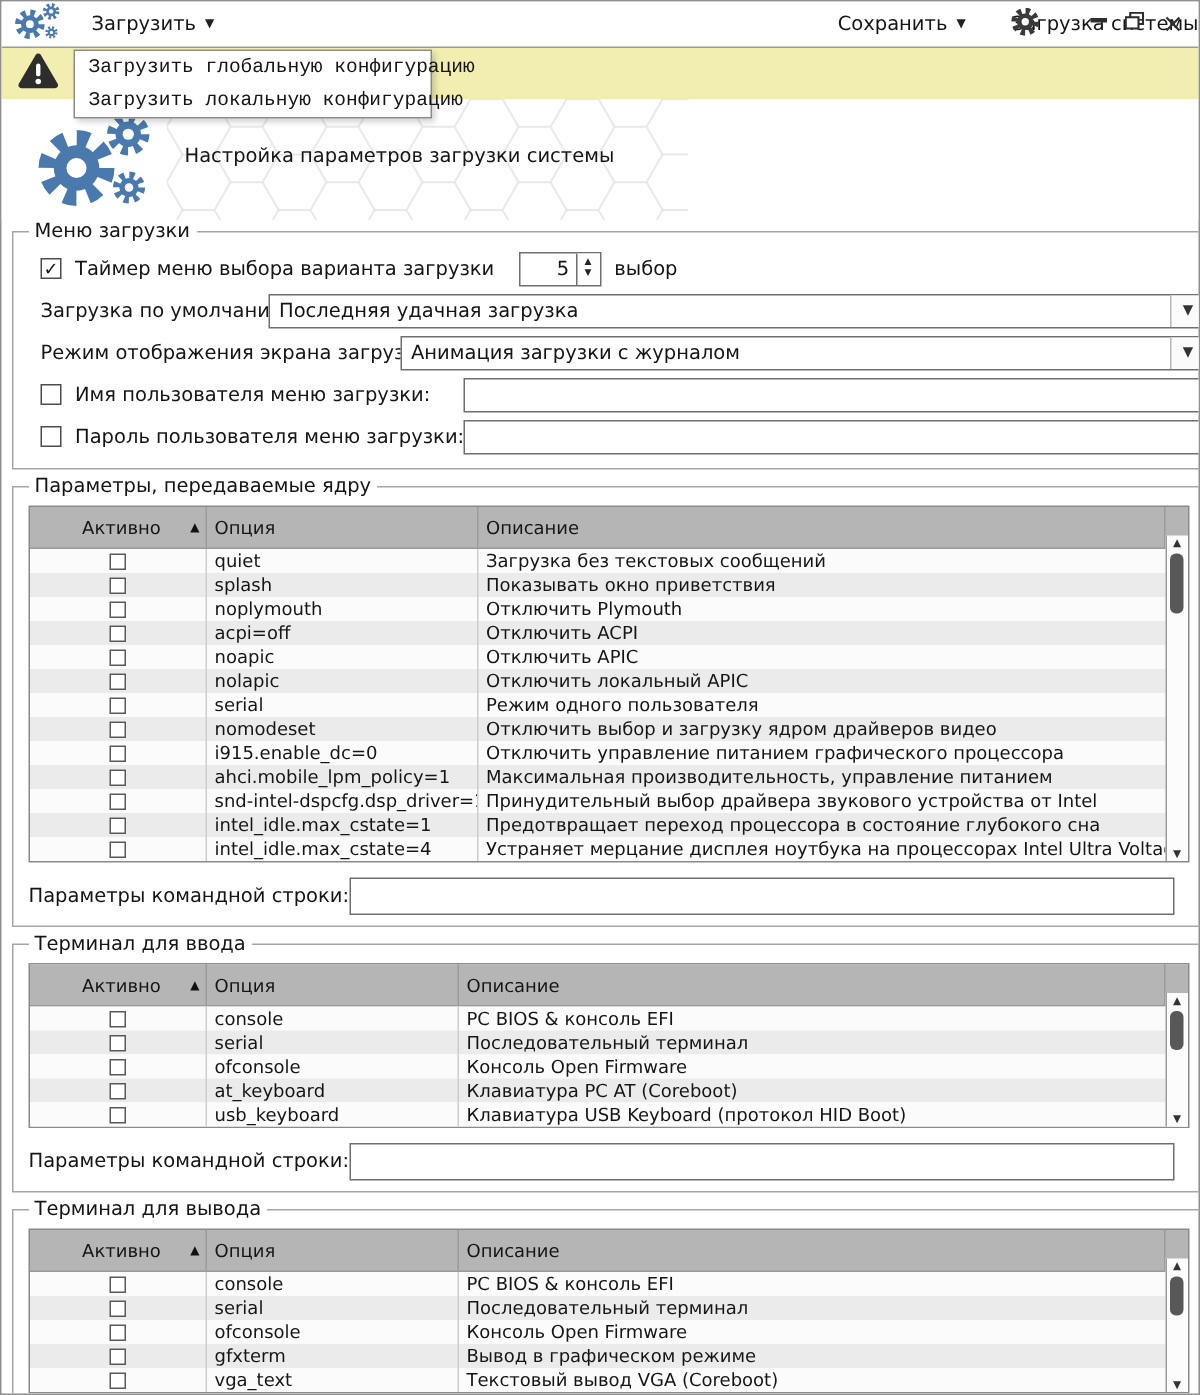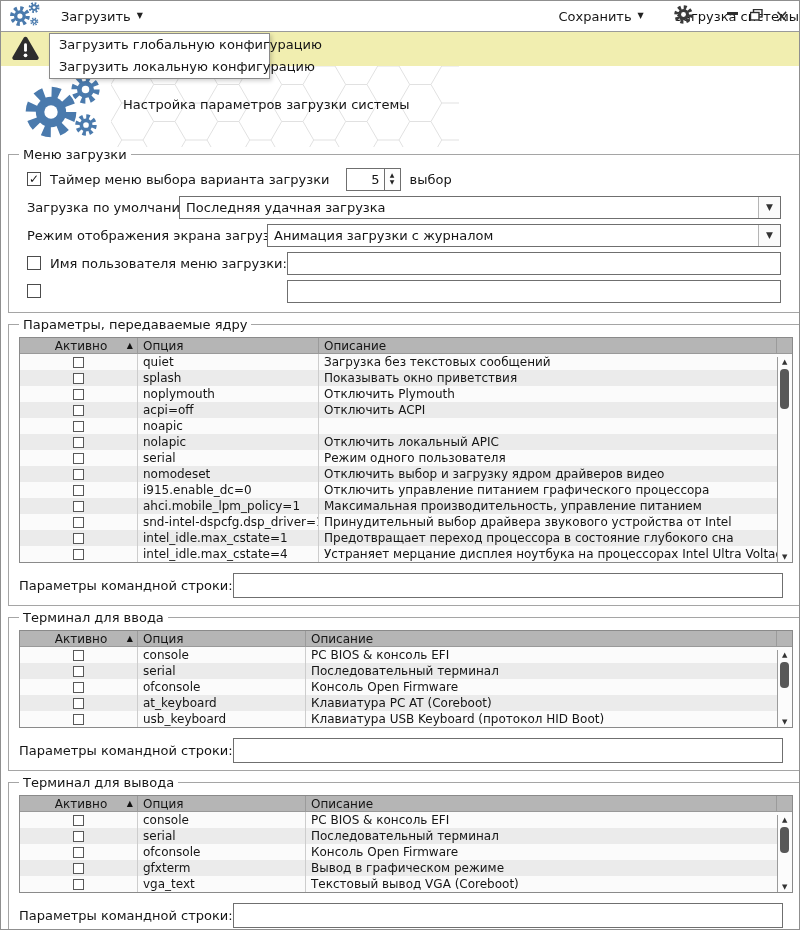--- a/index.html
+++ b/index.html
@@ -45,25 +45,26 @@
     height: 34px; flex: 0 0 34px;
     background: #f1eeb0;
     display: flex; align-items: center;
     padding: 0 10px;
     gap: 8px;
   }
 
   
   .dropdown {
     position: absolute; left: 48px; top: 32px;
-    width: 221px;
+    width: 239px;
     background: #fff;
     border: 1px solid #8a8a8a;
     box-shadow: 2px 2px 4px rgba(0,0,0,.18);
     z-index: 20;
+    font-family: Liberation Mono, monospace;
   }
   .dropdown .mi {
     height: 22px; line-height: 22px;
     padding-left: 9px; white-space: nowrap;
   }
 
   
   .hdr { height: 81px; flex: 0 0 81px; position: relative; background:#fff; }
   .hexbg { position:absolute; left:110px; top:0; }
   .logo { position:absolute; left:22px; top:8px; }
@@ -116,21 +117,21 @@
 
   
   .tbl {
     margin: 2px 0 6px 4px;
     border: 1px solid #8a8a8a;
     position: relative;
     background:#fff;
     font-size: 12px;
   }
   .thead {
-    display:grid; height:16px;
+    display:grid; height:28px;
     background:#b5b5b5;
     border-bottom:1px solid #999;
   }
   .t1 .thead, .t1 .trow { grid-template-columns: 118px 181px 1fr 15px; }
   .t2 .thead, .t2 .trow { grid-template-columns: 118px 168px 1fr 15px; }
   .hc { display:flex; align-items:center; padding-left:5px; border-right:1px solid #9b9b9b; overflow:hidden; white-space:nowrap; }
   .hc.h1 { justify-content:center; position:relative; }
   .hc.h1 .sort { position:absolute; right:4px; font-size:8px; color:#111; }
   .hc.h4 { border-right:none; }
   .tbody { position:relative; }
@@ -276,20 +277,21 @@
         <span class="combo-btn">▼</span>
       </span>
     </div>
     <div class="frow">
       <span class="cb"></span>
       <span class="lbl">Имя пользователя меню загрузки:</span>
       <input class="txt user" value="" style="">
     </div>
     <div class="frow">
       <span class="cb"></span>
+      <span class="lbl">Пароль пользователя меню загрузки:</span>
       <input class="txt user" value="" style="">
     </div>
   </fieldset>
 
   <fieldset>
     <legend>Параметры, передаваемые ядру</legend>
     <div class="tbl t1">
       <div class="thead">
         <div class="hc h1">
           <span>Активно</span>
@@ -335,20 +337,21 @@
             <div class="tc c2">acpi=off</div>
             <div class="tc c3">Отключить ACPI</div>
             <div class="tc"></div>
           </div>
 
           <div class="trow">
             <div class="tc c1">
               <span class="rcb"></span>
             </div>
             <div class="tc c2">noapic</div>
+            <div class="tc c3">Отключить APIC</div>
             <div class="tc"></div>
           </div>
 
           <div class="trow">
             <div class="tc c1">
               <span class="rcb"></span>
             </div>
             <div class="tc c2">nolapic</div>
             <div class="tc c3">Отключить локальный APIC</div>
             <div class="tc"></div>

